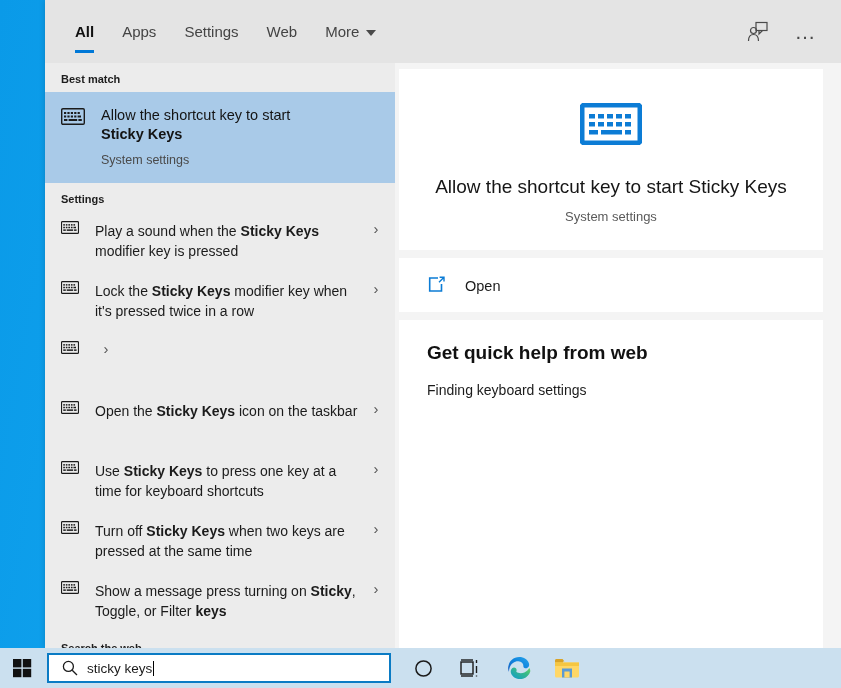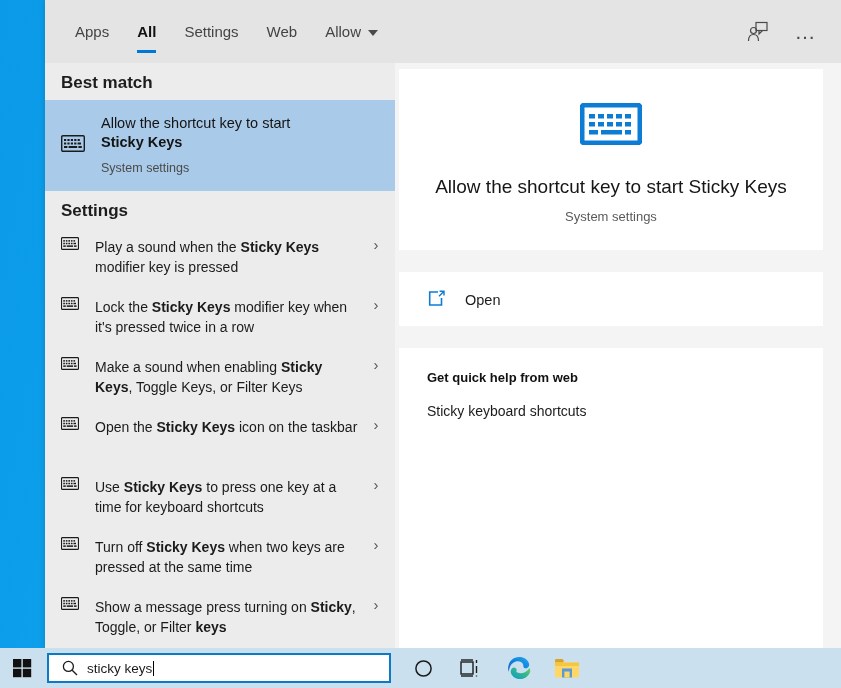--- a/index.html
+++ b/index.html
@@ -76,30 +76,30 @@
   #panel-body { flex: 1 1 auto; display: flex; min-height: 0; }
 
   
   #results-col {
     width: 350px;
     background: #ececec;
     position: relative;
     overflow: hidden;
   }
   .section-head {
-    font-size: 17px;
+    font-size: 11px;
     font-weight: bold;
     color: #1d1d1d;
     padding: 10px 0 7px 16px;
   }
 
   
   .best-match {
     display: flex;
-    align-items: center;
+    align-items: flex-start;
     background: #a9cae8;
     padding: 14px 10px 16px 16px;
     cursor: default;
   }
   .best-match .ico { flex: 0 0 34px; padding-top: 2px; }
   .bm-text { padding-left: 6px; }
   .bm-title { font-size: 14.5px; color: #141414; line-height: 19px; }
   .bm-title b { font-weight: bold; }
   .bm-sub { font-size: 12.5px; color: #4a4a4a; margin-top: 9px; }
 
@@ -128,21 +128,21 @@
     line-height: 1;
   }
 
   
   #preview-col {
     flex: 1 1 auto;
     background: #f4f4f4;
     padding: 6px 18px 0 4px;
     display: flex;
     flex-direction: column;
-    gap: 22px;
+    gap: 8px;
     min-width: 0;
   }
   .card { background: #ffffff; }
   #hero-card {
     padding: 34px 20px 26px;
     text-align: center;
   }
   #hero-title {
     font-size: 19px; color: #161616;
     margin-top: 26px; line-height: 24px;
@@ -151,21 +151,21 @@
 
   #open-card {
     padding: 18px 0 18px 28px;
     display: flex; align-items: flex-end;
     cursor: default;
   }
   #open-card .oc-ico { width: 32px; display: flex; align-items: center; }
   #open-label { font-size: 14.5px; color: #1b1b1b; margin-left: 6px; }
 
   #help-card { padding: 22px 0 18px 28px; flex: 1 1 auto; }
-  #help-title { font-size: 13px; font-weight: bold; color: #111; }
+  #help-title { font-size: 19px; font-weight: bold; color: #111; }
   .help-link {
     font-size: 14px; color: #1b1b1b;
     margin-top: 18px; cursor: default;
     display: block;
   }
 
   
   #taskbar {
     position: absolute;
     left: 0; bottom: 0;
@@ -205,34 +205,34 @@
   }
   #tb-group { display: flex; align-items: center; margin-left: 8px; }
 </style>
 </head>
 <body>
 
 <div id="search-panel">
 
   <div id="tabbar">
     <div class="tabs-left">
+      <div class="tab active">
+        <span>All</span>
+      </div>
       <div class="tab">
         <span>Apps</span>
       </div>
-      <div class="tab active">
-        <span>All</span>
-      </div>
       <div class="tab">
         <span>Settings</span>
       </div>
       <div class="tab">
         <span>Web</span>
       </div>
       <div class="tab">
-        <span>Allow</span>
+        <span>More</span>
         <span class="caret"></span>
       </div>
     </div>
     <div class="tabbar-right">
       <div class="hdr-icon">
         <svg width="22" height="22" viewBox="0 0 22 22">
           <rect x="9" y="1.5" width="11" height="8" fill="none" stroke="#4a4a4a" stroke-width="1.2"></rect>
           <path d="M12 9.5 L12 13 L15.5 9.5" fill="none" stroke="#4a4a4a" stroke-width="1.2"></path>
           <circle cx="6.5" cy="9.5" r="3" fill="none" stroke="#4a4a4a" stroke-width="1.2"></circle>
           <path d="M1.5 20 C1.5 15.5 4 13.5 6.5 13.5 C9 13.5 11.5 15.5 11.5 20" fill="none" stroke="#4a4a4a" stroke-width="1.2"></path>
@@ -345,21 +345,20 @@
                   <rect x="6.4" y="7.5" width="2.2" height="2"></rect>
       <rect x="9.8" y="7.5" width="2.2" height="2"></rect>
                   <rect x="13.2" y="7.5" width="2.2" height="2"></rect>
       <rect x="16.6" y="7.5" width="3.4" height="2"></rect>
       <rect x="3" y="11" width="3.4" height="2"></rect>
                   <rect x="7.6" y="11" width="8.6" height="2"></rect>
       <rect x="17.4" y="11" width="3.4" height="2"></rect>
     </g>
   </svg>
             </div>
-            <div class="res-label"><span>Make a sound when enabling </span><b>Sticky Keys</b><span>, Toggle Keys, or Filter Keys</span></div>
             <div class="chev">›</div>
           </div>
           <div class="res-row">
             <div class="ico">
   <svg width="18" height="13" viewBox="0 0 24 17">
     <rect x="0.7" y="0.7" width="22.6" height="15.6" rx="1.2" fill="none" stroke="#1b1b1b" stroke-width="1.5"></rect>
     <g fill="#1b1b1b">
       <rect x="3" y="4" width="2.2" height="2"></rect>
                   <rect x="6.4" y="4" width="2.2" height="2"></rect>
       <rect x="9.8" y="4" width="2.2" height="2"></rect>
@@ -489,21 +488,21 @@
           <svg width="19" height="18" viewBox="0 0 19 18">
             <path d="M11 2 H2.7 V15 H14.5 V8" fill="none" stroke="#0c7cd5" stroke-width="1.6"></path>
             <path d="M12 6.2 L17 1.2 M12.6 1.2 H17 V5.6" fill="none" stroke="#0c7cd5" stroke-width="1.4"></path>
           </svg>
         </div>
         <div id="open-label">Open</div>
       </div>
 
       <div class="card" id="help-card">
         <div id="help-title">Get quick help from web</div>
-        <a class="help-link">Sticky keyboard shortcuts</a>
+        <a class="help-link">Finding keyboard settings</a>
       </div>
 
     </div>
   </div>
 </div>
 
 <div id="taskbar">
 
   <div id="start-button">
     <svg width="19" height="19" viewBox="0 0 19 19">

